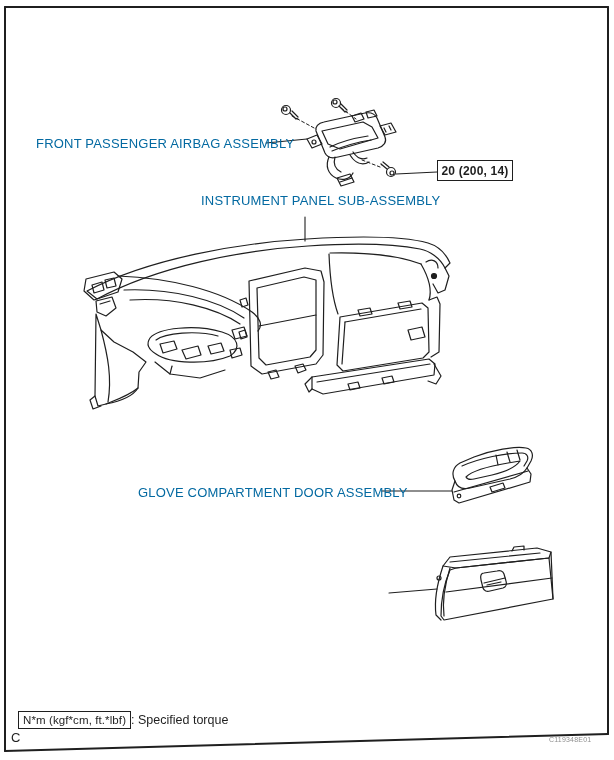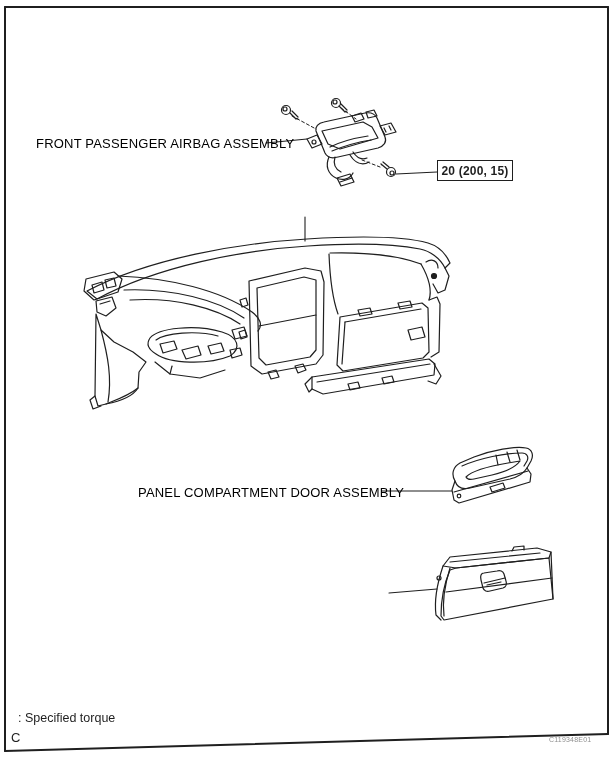--- a/index.html
+++ b/index.html
@@ -10,21 +10,21 @@
     font-family:"Liberation Sans", sans-serif;
     color:#1f1f1f;
     overflow:hidden;
   }
   svg.art{position:absolute;left:0;top:0;}
   .lbl{
     position:absolute;
     font-size:13px;
     letter-spacing:.2px;
     white-space:nowrap;
-    color:#000000;
+    color:#0369a1;
   }
   .torque-box{
     position:absolute;
     left:437px;top:160px;
     width:76px;height:21px;
     border:1.6px solid #1f1f1f;
     box-sizing:border-box;
     display:flex;align-items:center;justify-content:center;
     font-size:12px;font-weight:bold;
     letter-spacing:.2px;
@@ -208,27 +208,29 @@
       <path d="M446 592 L552 578"></path>
       <path d="M484 573 C481 573 480 576 481 580 L483 588 C484 591 487 592 490 591 L503 588 C506 587 507 584 506 581 L504 574 C503 571 500 570 497 571 Z"></path>
       <path d="M484 583 L505 578"></path>
       <path d="M487 585 l14 -3"></path>
       <circle cx="439" cy="578" r="2"></circle>
     </g>
   </svg>
 
   <div class="lbl" style="left:36px;top:136px">FRONT PASSENGER AIRBAG ASSEMBLY</div>
 
-
-  <div class="lbl" style="left:138px;top:485px">PANEL COMPARTMENT DOOR ASSEMBLY</div>
-
-
-  <div class="torque-box">20 (200, 15)</div>
+  <div class="lbl" style="left:201px;top:193px">INSTRUMENT PANEL SUB-ASSEMBLY</div>
+
+  <div class="lbl" style="left:138px;top:485px">GLOVE COMPARTMENT DOOR ASSEMBLY</div>
+
+
+  <div class="torque-box">20 (200, 14)</div>
 
   <div class="legend">
+    <span class="legend-symbol">N*m (kgf*cm, ft.*lbf)</span>
     <span class="legend-desc">: Specified torque</span>
   </div>
 
   <div class="page-marker">C</div>
 
   <div class="figure-code">C119348E01</div>
 
 </div>
 
 </body></html>

